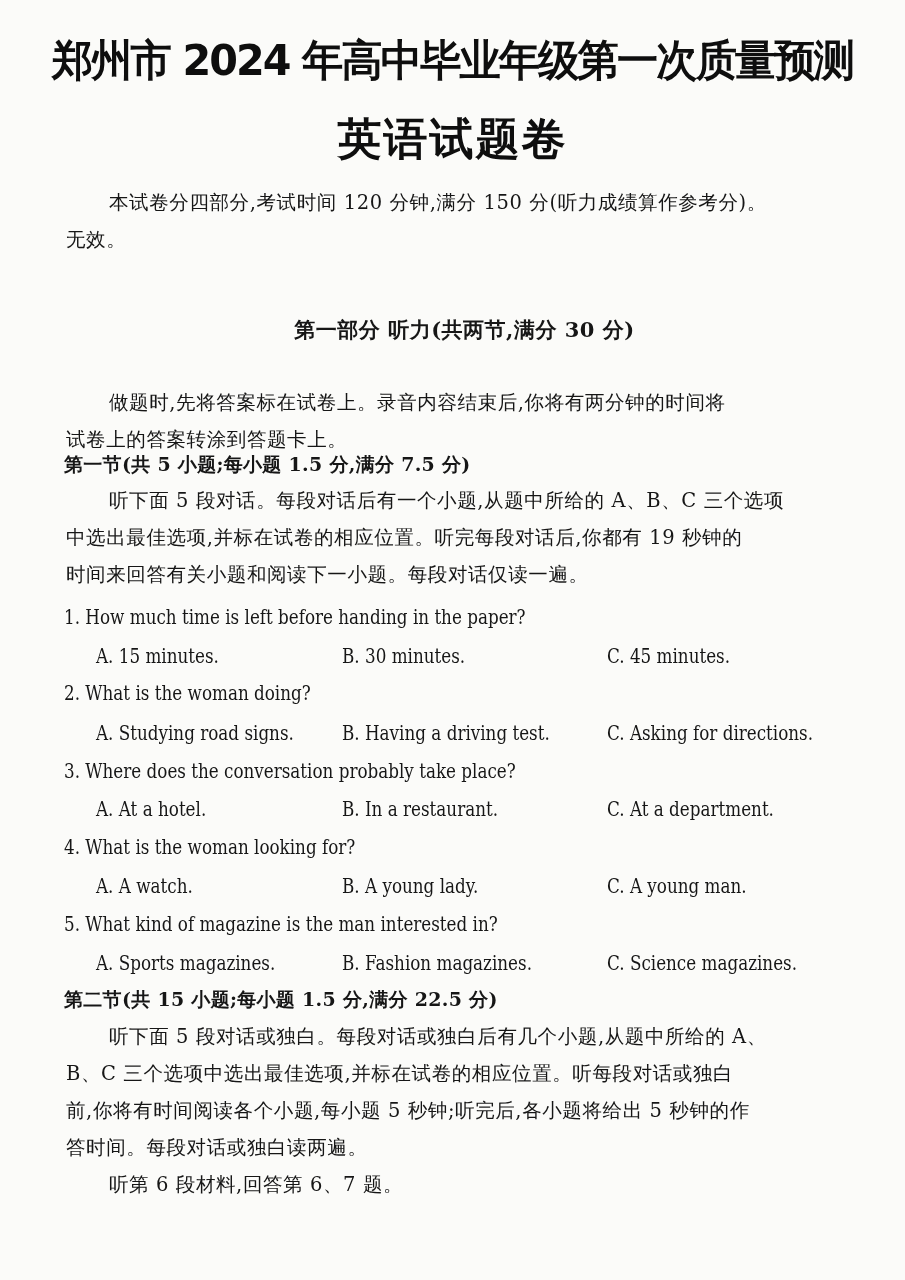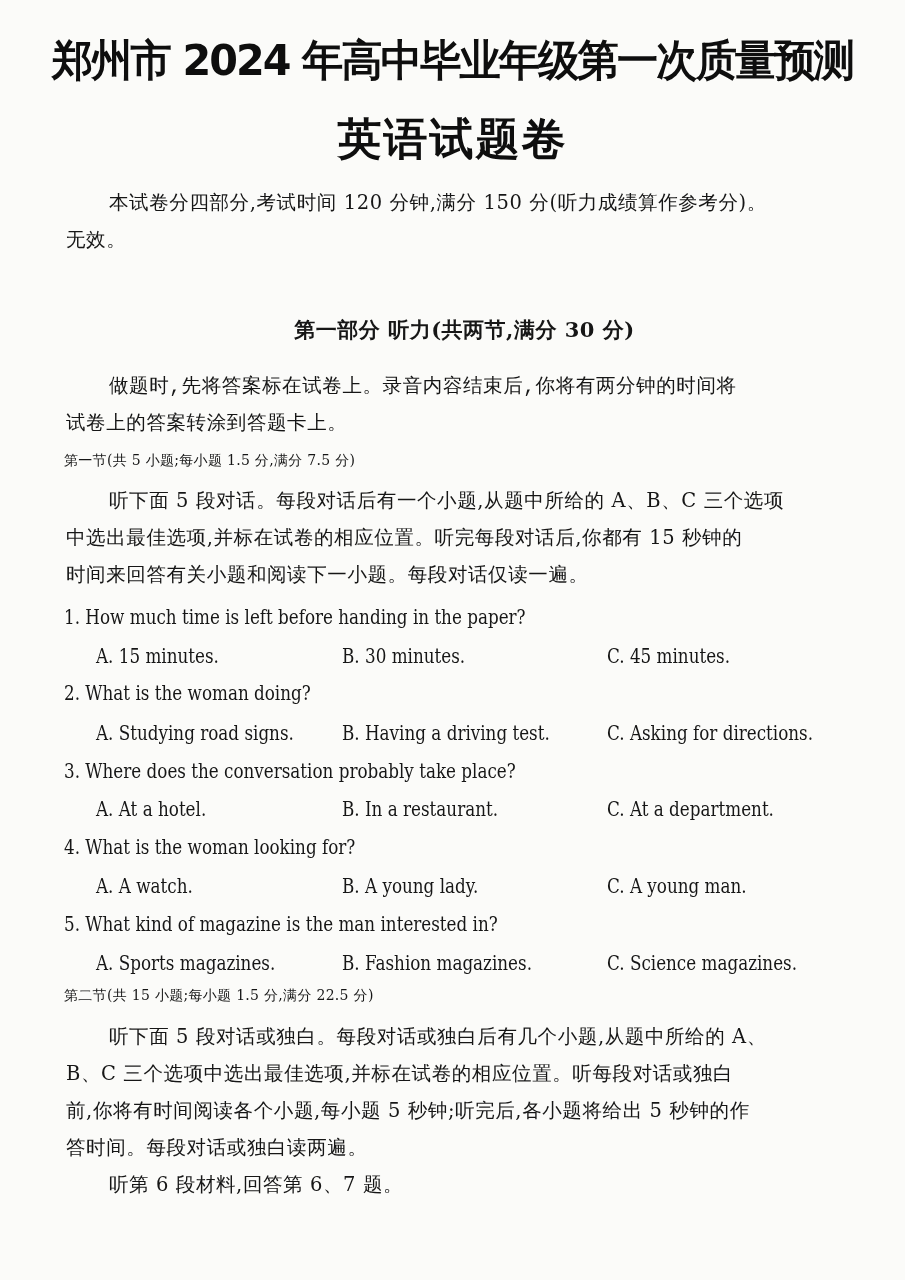--- a/index.html
+++ b/index.html
@@ -22,21 +22,21 @@
     position: absolute; left: 66px; width: 800px;
     font-size: 19.5px; line-height: 37px; letter-spacing: 0.6px;
   }
   .para p { margin: 0; }
   .indent { text-indent: 43px; }
   .h-part {
     position: absolute; left: 12px; width: 905px; top: 316px; text-align: center;
     font-size: 21px; font-weight: bold; letter-spacing: 0.5px;
   }
   .sec-head {
-    position: absolute; left: 64px; font-size: 14px; font-weight: normal; letter-spacing: 0.3px;
+    position: absolute; left: 64px; font-size: 19px; font-weight: bold; letter-spacing: 0.3px;
   }
   .q {
     position: absolute; left: 64px; font-size: 19.5px;
     font-family: "DejaVu Serif", "Liberation Serif", serif;
     transform-origin: left center; transform: scaleX(0.86);
   }
   .opt {
     position: absolute; font-size: 19.5px;
     transform-origin: left center; transform: scaleX(0.86);
     white-space: nowrap;
@@ -53,30 +53,30 @@
   <div class="title title1">郑州市 2024 年高中毕业年级第一次质量预测</div>
   <div class="title title2">英语试题卷</div>
 
   <div class="para" style="top:184px;">
     <p class="indent">本试卷分四部分,考试时间 120 分钟,满分 150 分(听力成绩算作参考分)。</p>
     <p>无效。</p>
   </div>
 
   <div class="h-part">第一部分 听力(共两节,满分 30 分)</div>
 
-  <div class="para" style="top:369px;font-family:Liberation Mono, monospace;">
+  <div class="para" style="top:384px;">
     <p class="indent">做题时,先将答案标在试卷上。录音内容结束后,你将有两分钟的时间将</p>
     <p>试卷上的答案转涂到答题卡上。</p>
   </div>
 
   <div class="sec-head" style="top:452px;">第一节(共 5 小题;每小题 1.5 分,满分 7.5 分)</div>
 
   <div class="para" style="top:482px;">
     <p class="indent">听下面 5 段对话。每段对话后有一个小题,从题中所给的 A、B、C 三个选项</p>
-    <p>中选出最佳选项,并标在试卷的相应位置。听完每段对话后,你都有 15 秒钟的</p>
+    <p>中选出最佳选项,并标在试卷的相应位置。听完每段对话后,你都有 19 秒钟的</p>
     <p>时间来回答有关小题和阅读下一小题。每段对话仅读一遍。</p>
   </div>
 
   <div class="q" style="top:606px;">1. How much time is left before handing in the paper?</div>
   <div class="opt optA" style="top:645px;">A. 15 minutes.</div>
   <div class="opt optB" style="top:645px;">B. 30 minutes.</div>
   <div class="opt optC" style="top:645px;">C. 45 minutes.</div>
 
   <div class="q" style="top:682px;">2. What is the woman doing?</div>
   <div class="opt optA" style="top:722px;">A. Studying road signs.</div>

